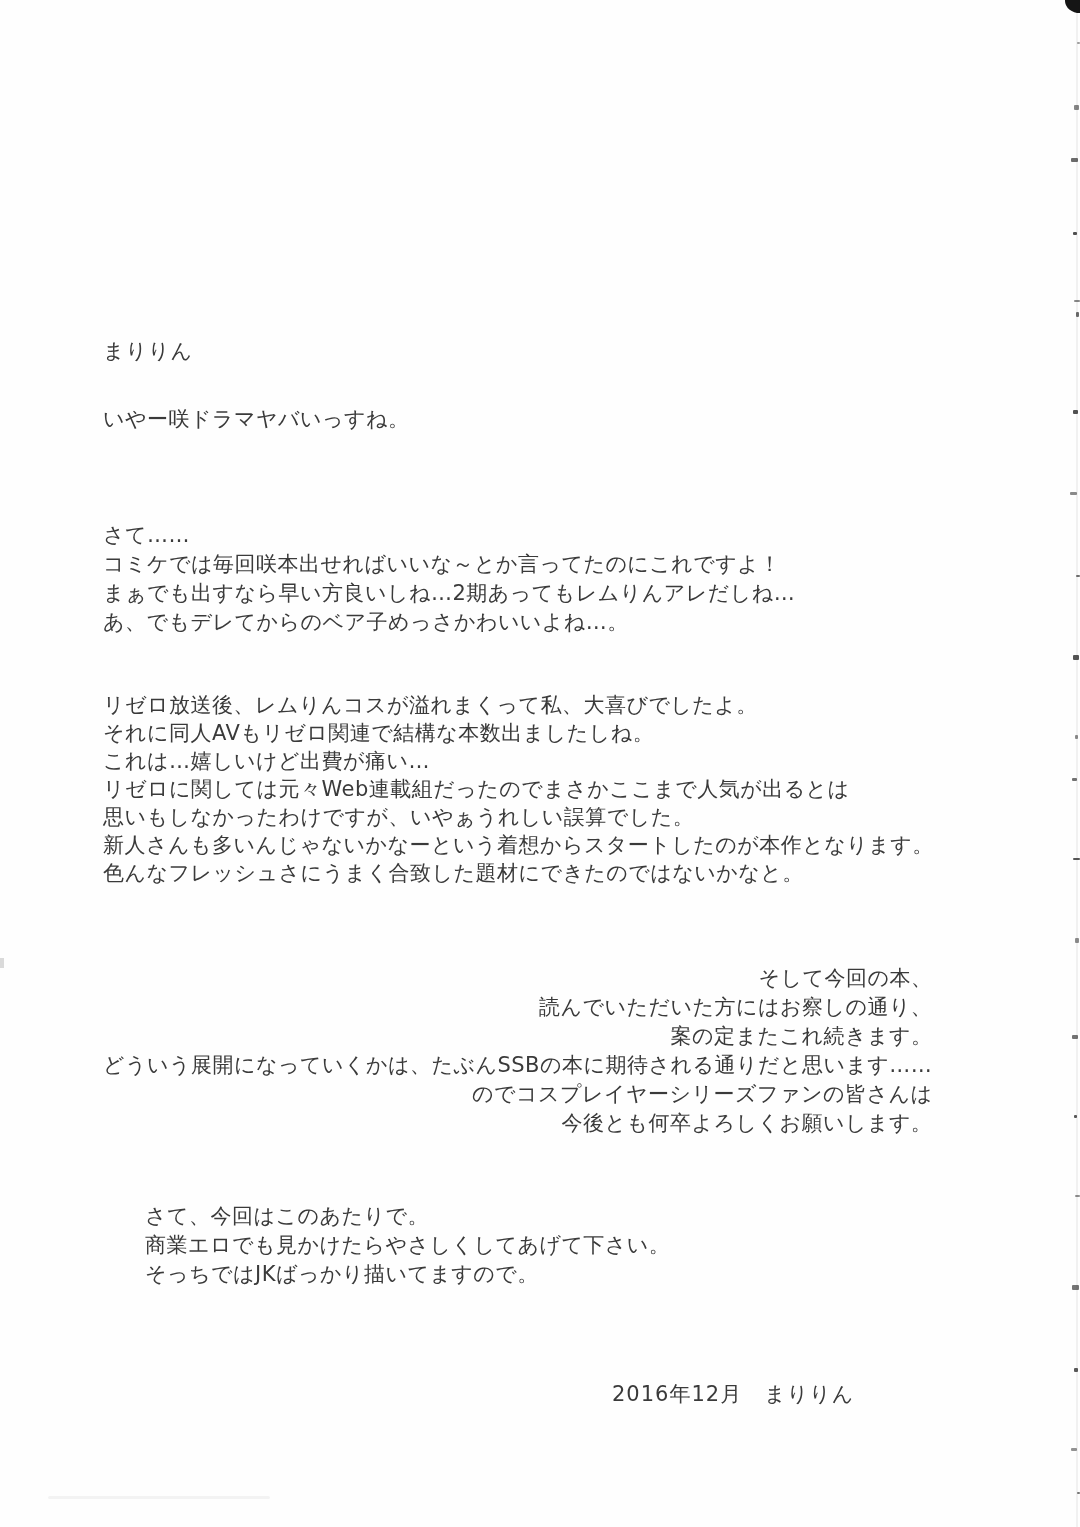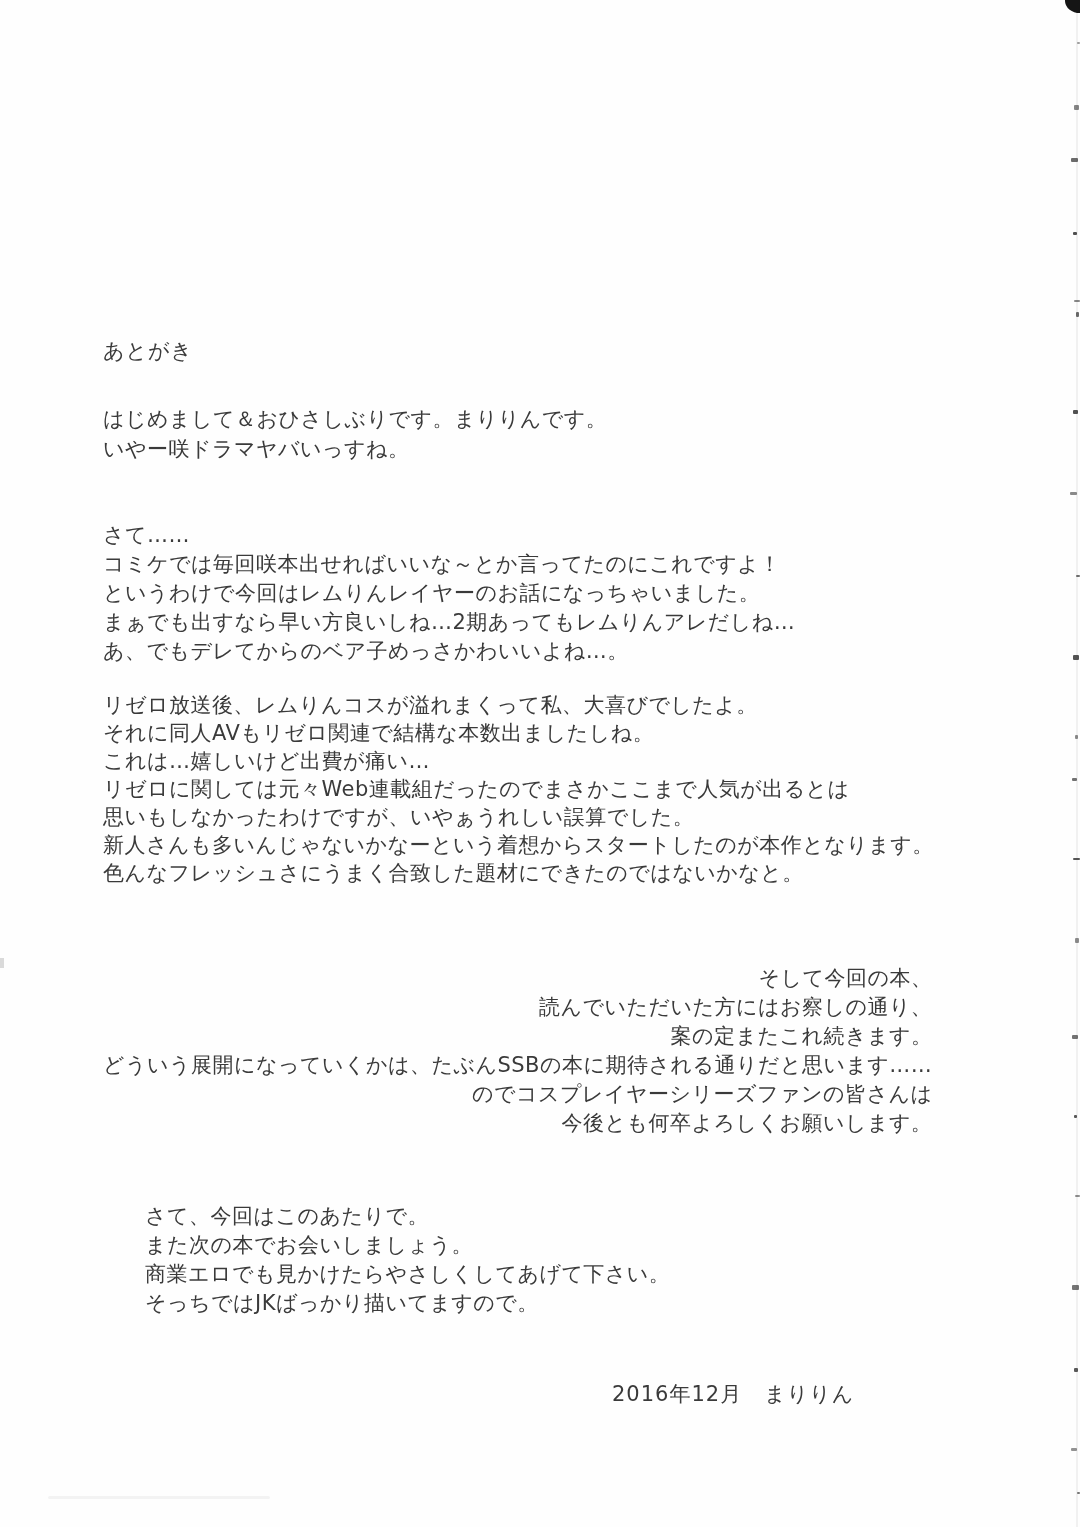--- a/index.html
+++ b/index.html
@@ -88,30 +88,28 @@
     width: 4px;
     height: 10px;
     background: rgba(0,0,0,0.14);
   }
 </style>
 </head>
 <body>
 
 <div class="page">
 
-  <h1 class="title">あとがき</h1>
+  <h1 class="title">まりりん</h1>
 
   <div class="para p1">
-      <div class="line">はじめまして＆おひさしぶりです。まりりんです。</div>
       <div class="line">いやー咲ドラマヤバいっすね。</div>
     </div>
   <div class="para p2">
       <div class="line">さて……</div>
       <div class="line">コミケでは毎回咲本出せればいいな～とか言ってたのにこれですよ！</div>
-      <div class="line">というわけで今回はレムりんレイヤーのお話になっちゃいました。</div>
       <div class="line">まぁでも出すなら早い方良いしね…2期あってもレムりんアレだしね…</div>
       <div class="line">あ、でもデレてからのベア子めっさかわいいよね…。</div>
     </div>
   <div class="para p3">
       <div class="line">リゼロ放送後、レムりんコスが溢れまくって私、大喜びでしたよ。</div>
       <div class="line">それに同人AVもリゼロ関連で結構な本数出ましたしね。</div>
       <div class="line">これは…嬉しいけど出費が痛い…</div>
       <div class="line">リゼロに関しては元々Web連載組だったのでまさかここまで人気が出るとは</div>
       <div class="line">思いもしなかったわけですが、いやぁうれしい誤算でした。</div>
       <div class="line">新人さんも多いんじゃないかなーという着想からスタートしたのが本作となります。</div>
@@ -120,21 +118,20 @@
   <div class="para p4">
       <div class="line">そして今回の本、</div>
       <div class="line">読んでいただいた方にはお察しの通り、</div>
       <div class="line">案の定またこれ続きます。</div>
       <div class="line">どういう展開になっていくかは、たぶんSSBの本に期待される通りだと思います……</div>
       <div class="line">のでコスプレイヤーシリーズファンの皆さんは</div>
       <div class="line">今後とも何卒よろしくお願いします。</div>
     </div>
   <div class="para p5">
       <div class="line">さて、今回はこのあたりで。</div>
-      <div class="line">また次の本でお会いしましょう。</div>
       <div class="line">商業エロでも見かけたらやさしくしてあげて下さい。</div>
       <div class="line">そっちではJKばっかり描いてますので。</div>
     </div>
 
   <div class="signature">2016年12月　まりりん</div>
 
   <div class="edge-shadow"></div>
   <div class="corner-blob"></div>
   <div class="smudge-bottom"></div>
   <div class="speck-left"></div>

